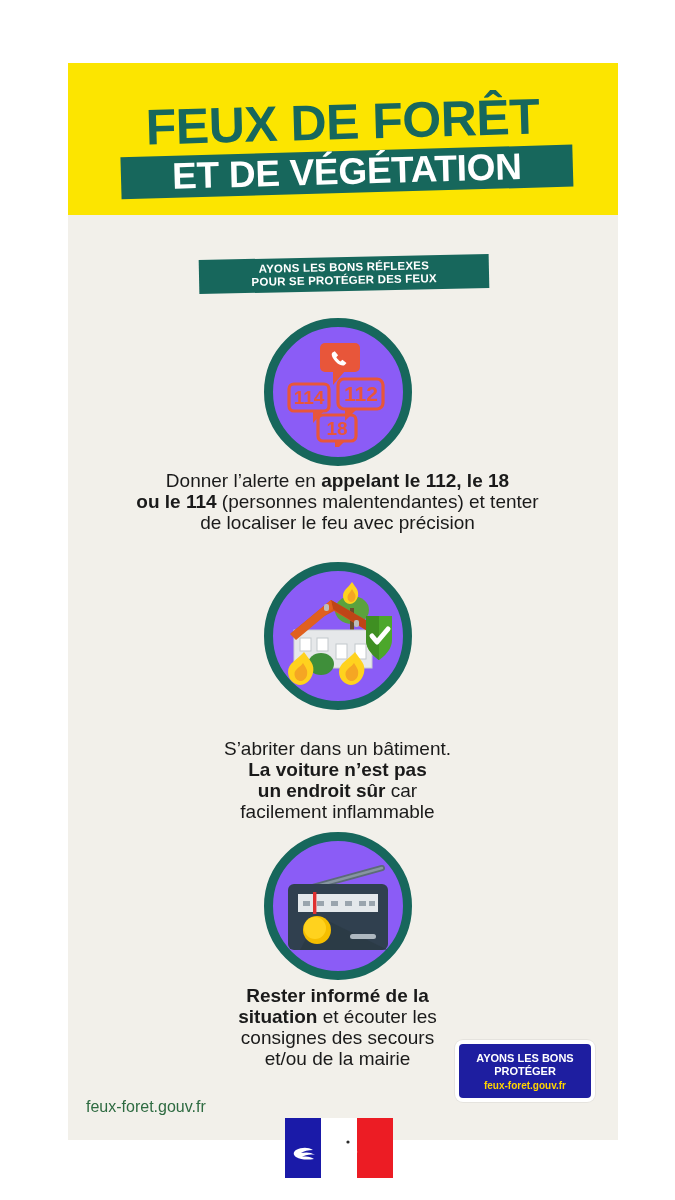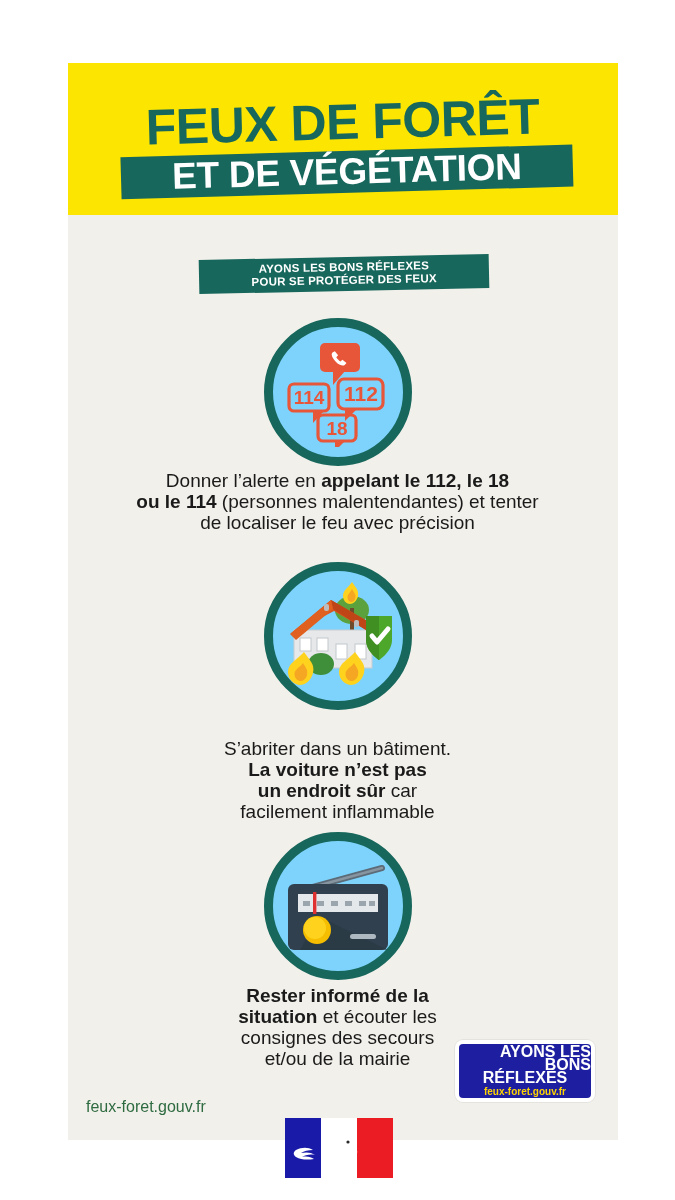--- a/index.html
+++ b/index.html
@@ -51,21 +51,21 @@
     display:flex; align-items:center; justify-content:center;
   }
   .ribbon-text {
     color:#fff; font-size:11.5px; font-weight:bold; line-height:13px;
     text-align:center; letter-spacing:0.2px;
   }
 
   
   .circle {
     position:absolute; width:148px; height:148px; border-radius:50%;
-    background:#7dd3fc; border:9px solid #17675C;
+    background:#8b5cf6; border:9px solid #17675C;
     left:50%; margin-left:-74px;
   }
   .circle-inner { position:absolute; inset:0; display:flex; align-items:center; justify-content:center; }
 
   
   .blurb {
     position:absolute; left:0; width:675px; text-align:center;
     font-size:19px; line-height:21px; color:#1A1A1A;
   }
   .blurb b { font-weight:bold; }
@@ -73,21 +73,21 @@
   
   .badge {
     position:absolute; left:455px; top:1040px; width:140px; height:62px;
     background:#FFFFFF; border-radius:8px; padding:4px;
     box-shadow:0 0 0 1px rgba(0,0,0,0.05);
   }
   .badge-inner {
     width:100%; height:100%; background:#1E1EA0; border-radius:4px;
     display:flex; flex-direction:column; align-items:center; justify-content:center;
   }
-  .badge-l1 { color:#fff; font-size:16px; font-weight:bold; line-height:13px; text-align:right; }
+  .badge-l1 { color:#fff; font-size:11px; font-weight:bold; line-height:13px; text-align:center; }
   .badge-url { color:#FFD400; font-size:10px; font-weight:bold; margin-top:2px; }
 
   .site-url {
     position:absolute; left:86px; top:1098px;
     font-size:16px; color:#2E6B41; font-weight:normal;
   }
 
   .flag { position:absolute; left:285px; top:1118px; width:108px; height:72px; }
 </style>
 </head>
@@ -201,21 +201,21 @@
 
         <rect x="72" y="80" width="26" height="5" rx="2.5" fill="#AEB8C0"></rect>
       </svg>
     </div>
   </div>
   <div class="blurb" style="top:985px;"><b>Rester informé de la<br>situation</b> et écouter les<br>consignes des secours<br>et/ou de la mairie</div>
 
   <div class="badge">
     <div class="badge-inner">
       <div class="badge-l1">AYONS LES BONS</div>
-      <div class="badge-l1">RÉFLEXES</div>
+      <div class="badge-l1">PROTÉGER</div>
       <div class="badge-url">feux-foret.gouv.fr</div>
     </div>
   </div>
 
   <div class="site-url">feux-foret.gouv.fr</div>
 
   <div class="flag">
     <svg width="108" height="72" viewBox="0 0 108 72">
       <rect x="0" y="0" width="36" height="60" fill="#1A1AA8"></rect>
       <rect x="36" y="0" width="36" height="60" fill="#FFFFFF"></rect>

